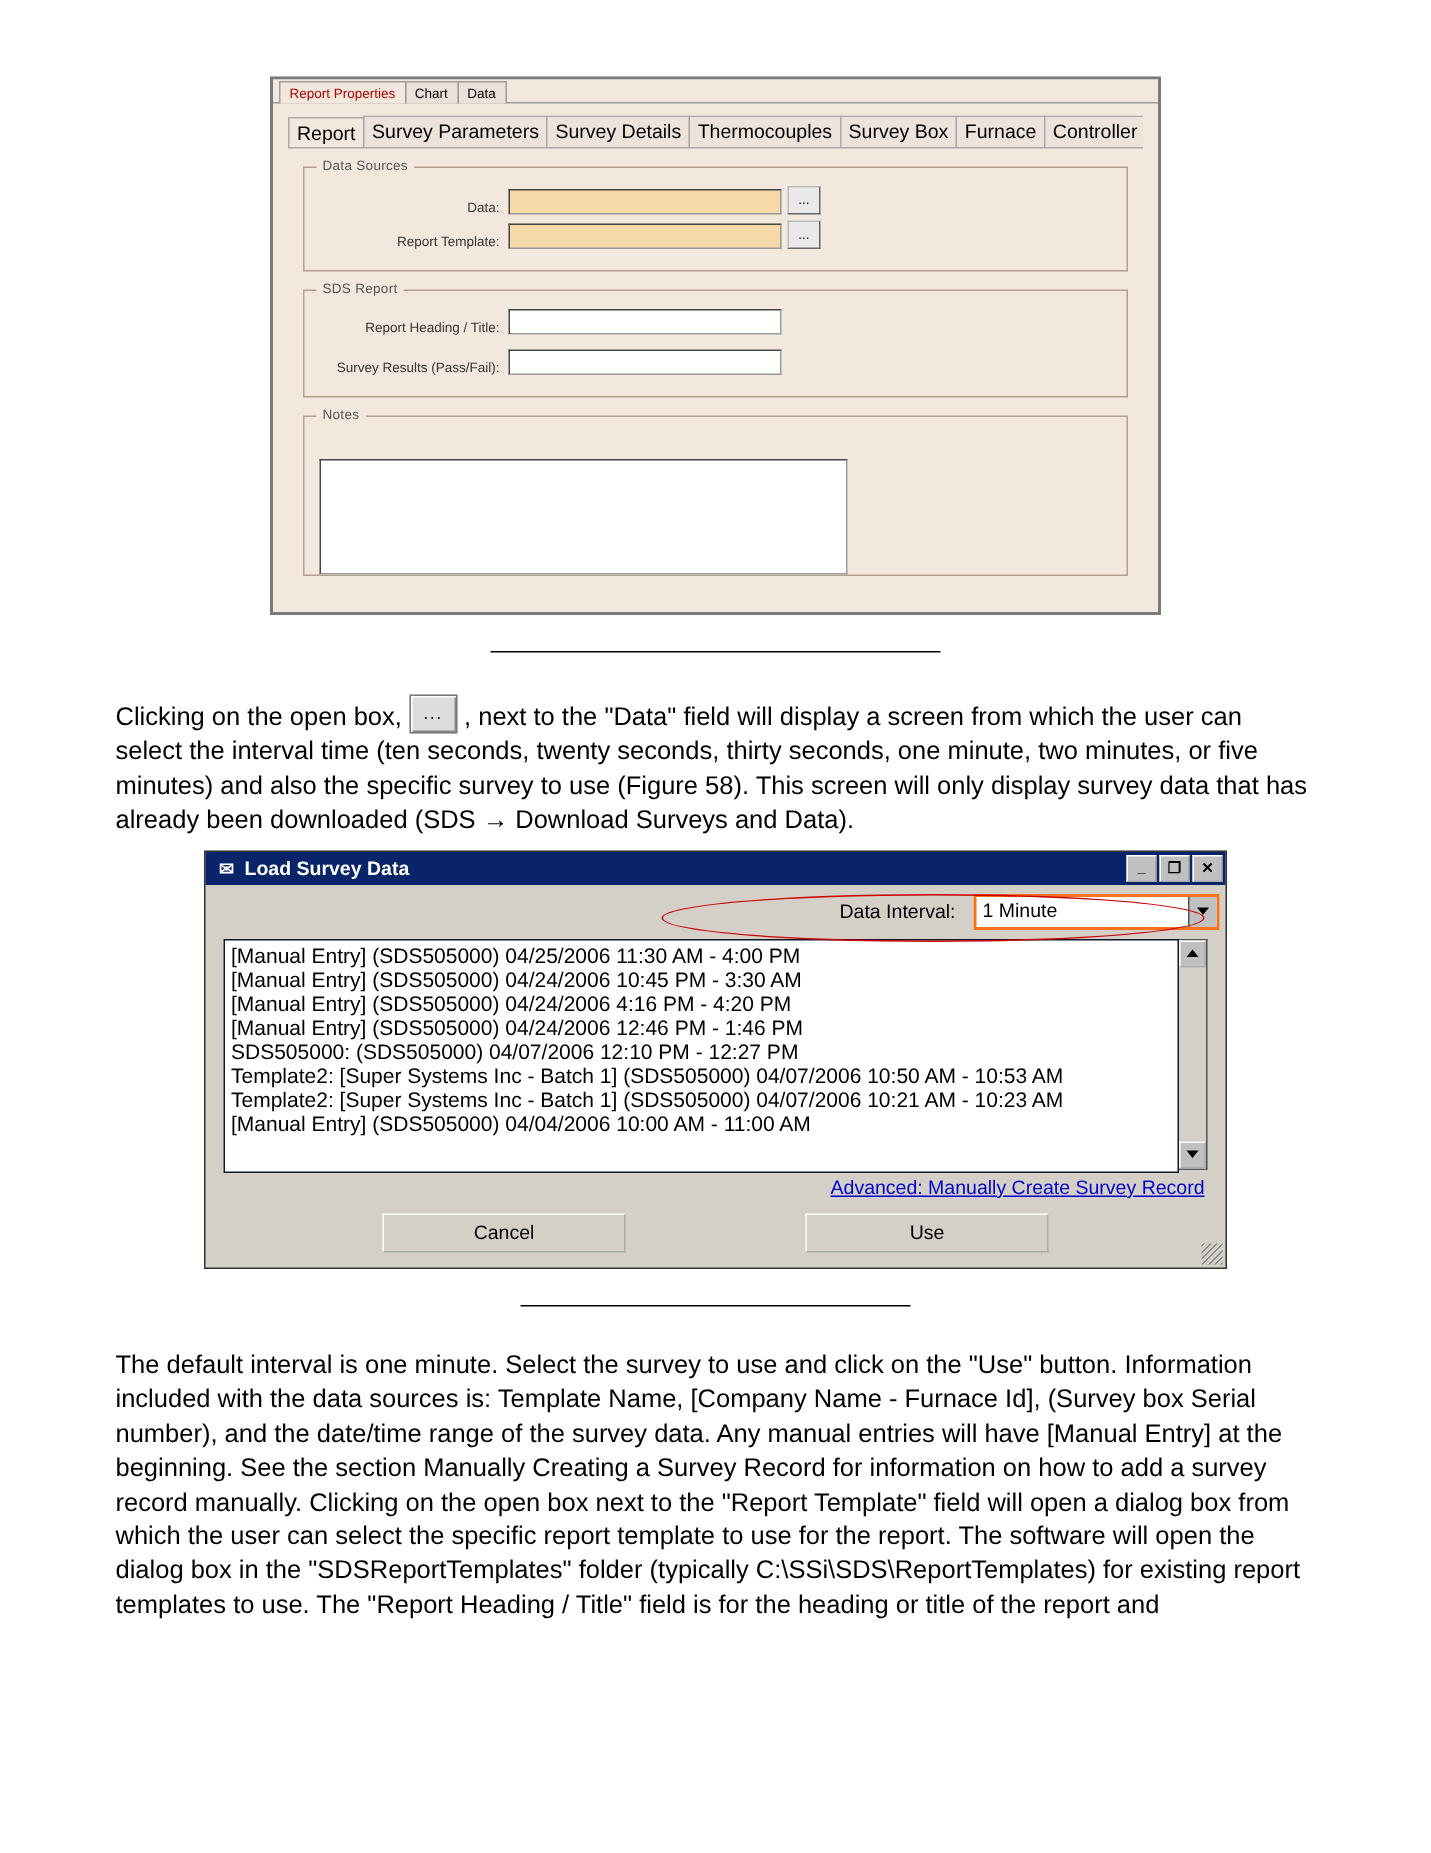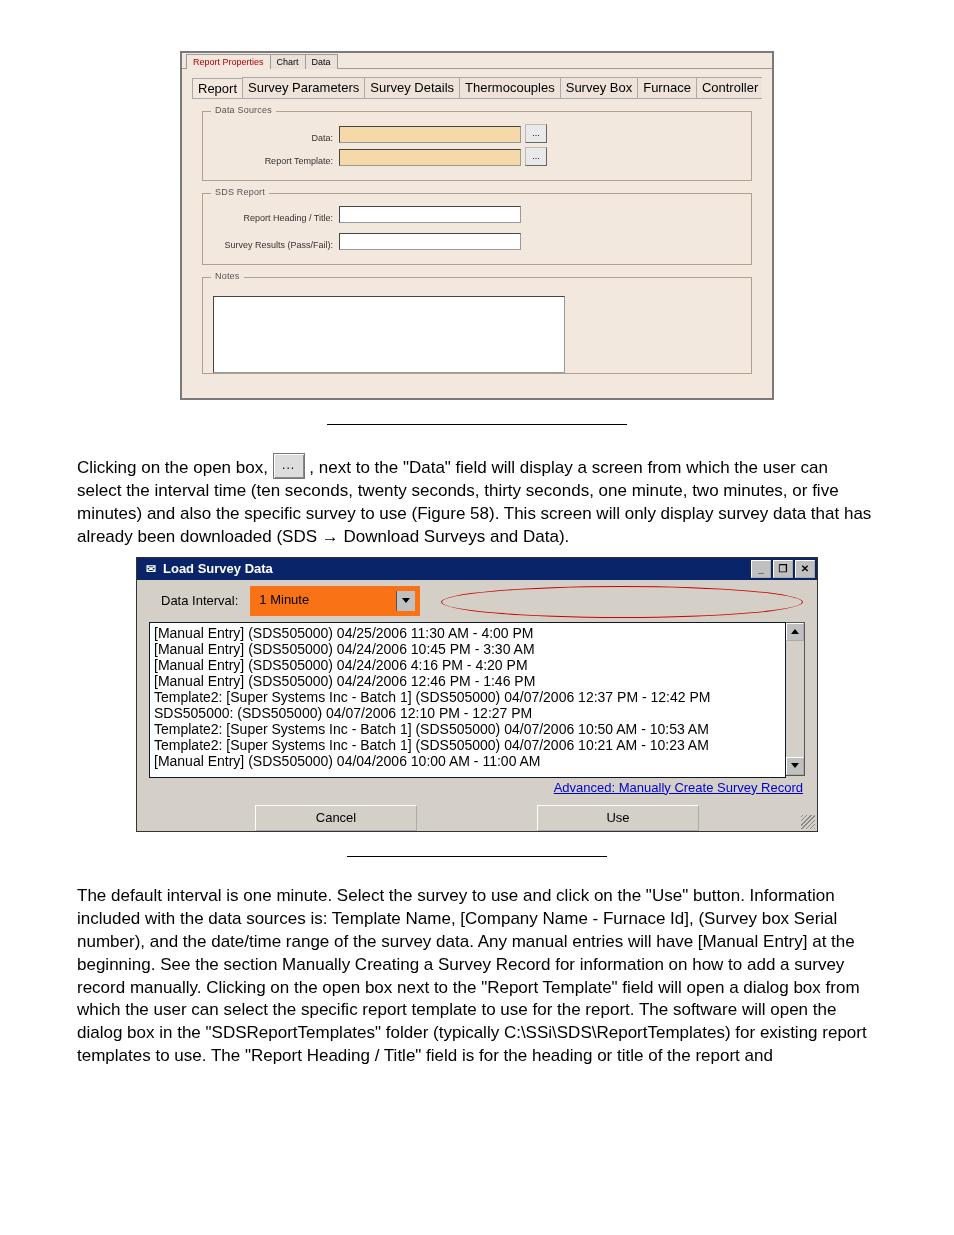--- a/index.html
+++ b/index.html
@@ -27,38 +27,38 @@
   
   .inline-open{display:inline-block;width:30px;height:24px;vertical-align:-6px;border:1px solid #777;background:#ddd;position:relative;box-shadow:inset 1px 1px 0 #fff,inset -1px -1px 0 #888}
   .inline-open::after{content:"...";position:absolute;left:0;right:0;text-align:center;top:3px;font-size:12px;letter-spacing:1px}
   
   .shot2{width:680px;margin:6px auto 4px;border:1px solid #333;background:#d4d0c8;font-family:Tahoma,Arial,sans-serif;font-size:12px;position:relative}
   .tb{display:flex;align-items:center;background:linear-gradient(#0a246a,#0a246a);color:#fff;height:22px;font-weight:bold;font-size:13px}
   .tb-icon{width:16px;height:16px;margin:0 4px 0 6px;display:inline-flex;align-items:center;justify-content:center;color:#fff;font-size:12px}
   .tb-title{flex:1}
   .tb-btns{display:flex;margin-right:2px}
   .tb-btn{width:18px;height:16px;margin-left:2px;background:#c0c0c0;border:1px outset #fff;display:flex;align-items:center;justify-content:center;font-size:10px;color:#000;font-weight:bold;font-family:Arial}
-  .dlg-top{display:flex;align-items:center;padding:6px 24px 4px;font-size:13px}
+  .dlg-top{display:flex;justify-content:flex-end;align-items:center;padding:6px 4px 4px;font-size:13px}
   .dlg-top .lbl{margin-right:12px}
-  .combo{display:flex;align-items:stretch;width:160px;height:20px;border:5px solid #f97316;background:#f97316}
+  .combo{display:flex;align-items:stretch;width:160px;height:20px;border:2px solid #f97316;background:#ffffff}
   .combo-val{flex:1;padding:1px 4px;font-size:13px}
   .combo-btn{width:18px;background:#c0c0c0;border-left:1px solid #555;display:flex;align-items:center;justify-content:center}
   .combo-btn::after{content:"";border-left:4px solid transparent;border-right:4px solid transparent;border-top:5px solid #000}
   .circle1{position:absolute;top:28px;right:14px;width:360px;height:30px;border:1.6px solid #c00;border-radius:50%/50%;pointer-events:none}
   .listwrap{display:flex;margin:2px 12px 0}
   .list{flex:1;background:#fff;border:1px solid #0f172a;height:150px;overflow:hidden;padding:2px 4px;font-size:14px;line-height:16px}
   .vscroll{width:18px;background:#c0c0c0;border:1px solid #555;border-left:none;display:flex;flex-direction:column;height:152px}
   .vscroll .arr{height:16px;border:1px outset #fff;display:flex;align-items:center;justify-content:center;background:#c0c0c0}
   .vscroll .arr::after{content:"";border-left:4px solid transparent;border-right:4px solid transparent}
   .vscroll .up::after{border-bottom:5px solid #000}
   .vscroll .dn::after{border-top:5px solid #000}
   .vscroll .track{flex:1;background:#d4d0c8}
   .advlink{text-align:right;padding:2px 14px 4px}
   .advlink a{color:#0000cc;text-decoration:underline;font-size:13px}
-  .btnrow{display:flex;justify-content:center;gap:120px;padding:6px 0 0}
+  .btnrow{display:flex;justify-content:center;gap:120px;padding:6px 0 10px}
   .btn9x{min-width:160px;height:24px;background:#d4d0c8;border:1px outset #fff;font-size:13px;display:flex;align-items:center;justify-content:center}
   .sizegrip{position:absolute;right:2px;bottom:2px;width:14px;height:14px}
   .sizegrip::before{content:"";position:absolute;right:0;bottom:0;width:14px;height:14px;background:repeating-linear-gradient(-45deg,#888 0 1px,transparent 1px 3px)}
 </style>
 </head>
 <body>
 
 <div class="page">
 
   <div class="shot1">
@@ -100,21 +100,21 @@
         <div class="frow">
           <div class="flabel">Report Heading / Title:</div>
           <div class="fwhite"></div>
         </div>
         <div class="frow" style="margin-top:10px">
           <div class="flabel">Survey Results (Pass/Fail):</div>
           <div class="fwhite"></div>
         </div>
       </div>
 
-      <div class="fs" style="padding:10px 0 0">
+      <div class="fs" style="padding:20px 0 0">
         <span class="fs-legend">Notes</span>
         <div class="notes-area"></div>
       </div>
     </div>
   </div>
 
   <div class="hr"></div>
 
   <div class="para">
     <span>Clicking on the open box, </span>
@@ -141,21 +141,20 @@
       </div>
     </div>
     <div class="circle1"></div>
 
     <div class="listwrap">
       <div class="list">
         <div>[Manual Entry]  (SDS505000) 04/25/2006 11:30 AM - 4:00 PM</div>
         <div>[Manual Entry]  (SDS505000) 04/24/2006 10:45 PM - 3:30 AM</div>
         <div>[Manual Entry]  (SDS505000) 04/24/2006 4:16 PM - 4:20 PM</div>
         <div>[Manual Entry]  (SDS505000) 04/24/2006 12:46 PM - 1:46 PM</div>
-        <div>Template2: [Super Systems Inc - Batch 1]  (SDS505000) 04/07/2006 12:37 PM - 12:42 PM</div>
         <div>SDS505000:  (SDS505000) 04/07/2006 12:10 PM - 12:27 PM</div>
         <div>Template2: [Super Systems Inc - Batch 1]  (SDS505000) 04/07/2006 10:50 AM - 10:53 AM</div>
         <div>Template2: [Super Systems Inc - Batch 1]  (SDS505000) 04/07/2006 10:21 AM - 10:23 AM</div>
         <div>[Manual Entry]  (SDS505000) 04/04/2006 10:00 AM - 11:00 AM</div>
       </div>
       <div class="vscroll">
         <div class="arr up"></div>
         <div class="track"></div>
         <div class="arr dn"></div>
       </div>

